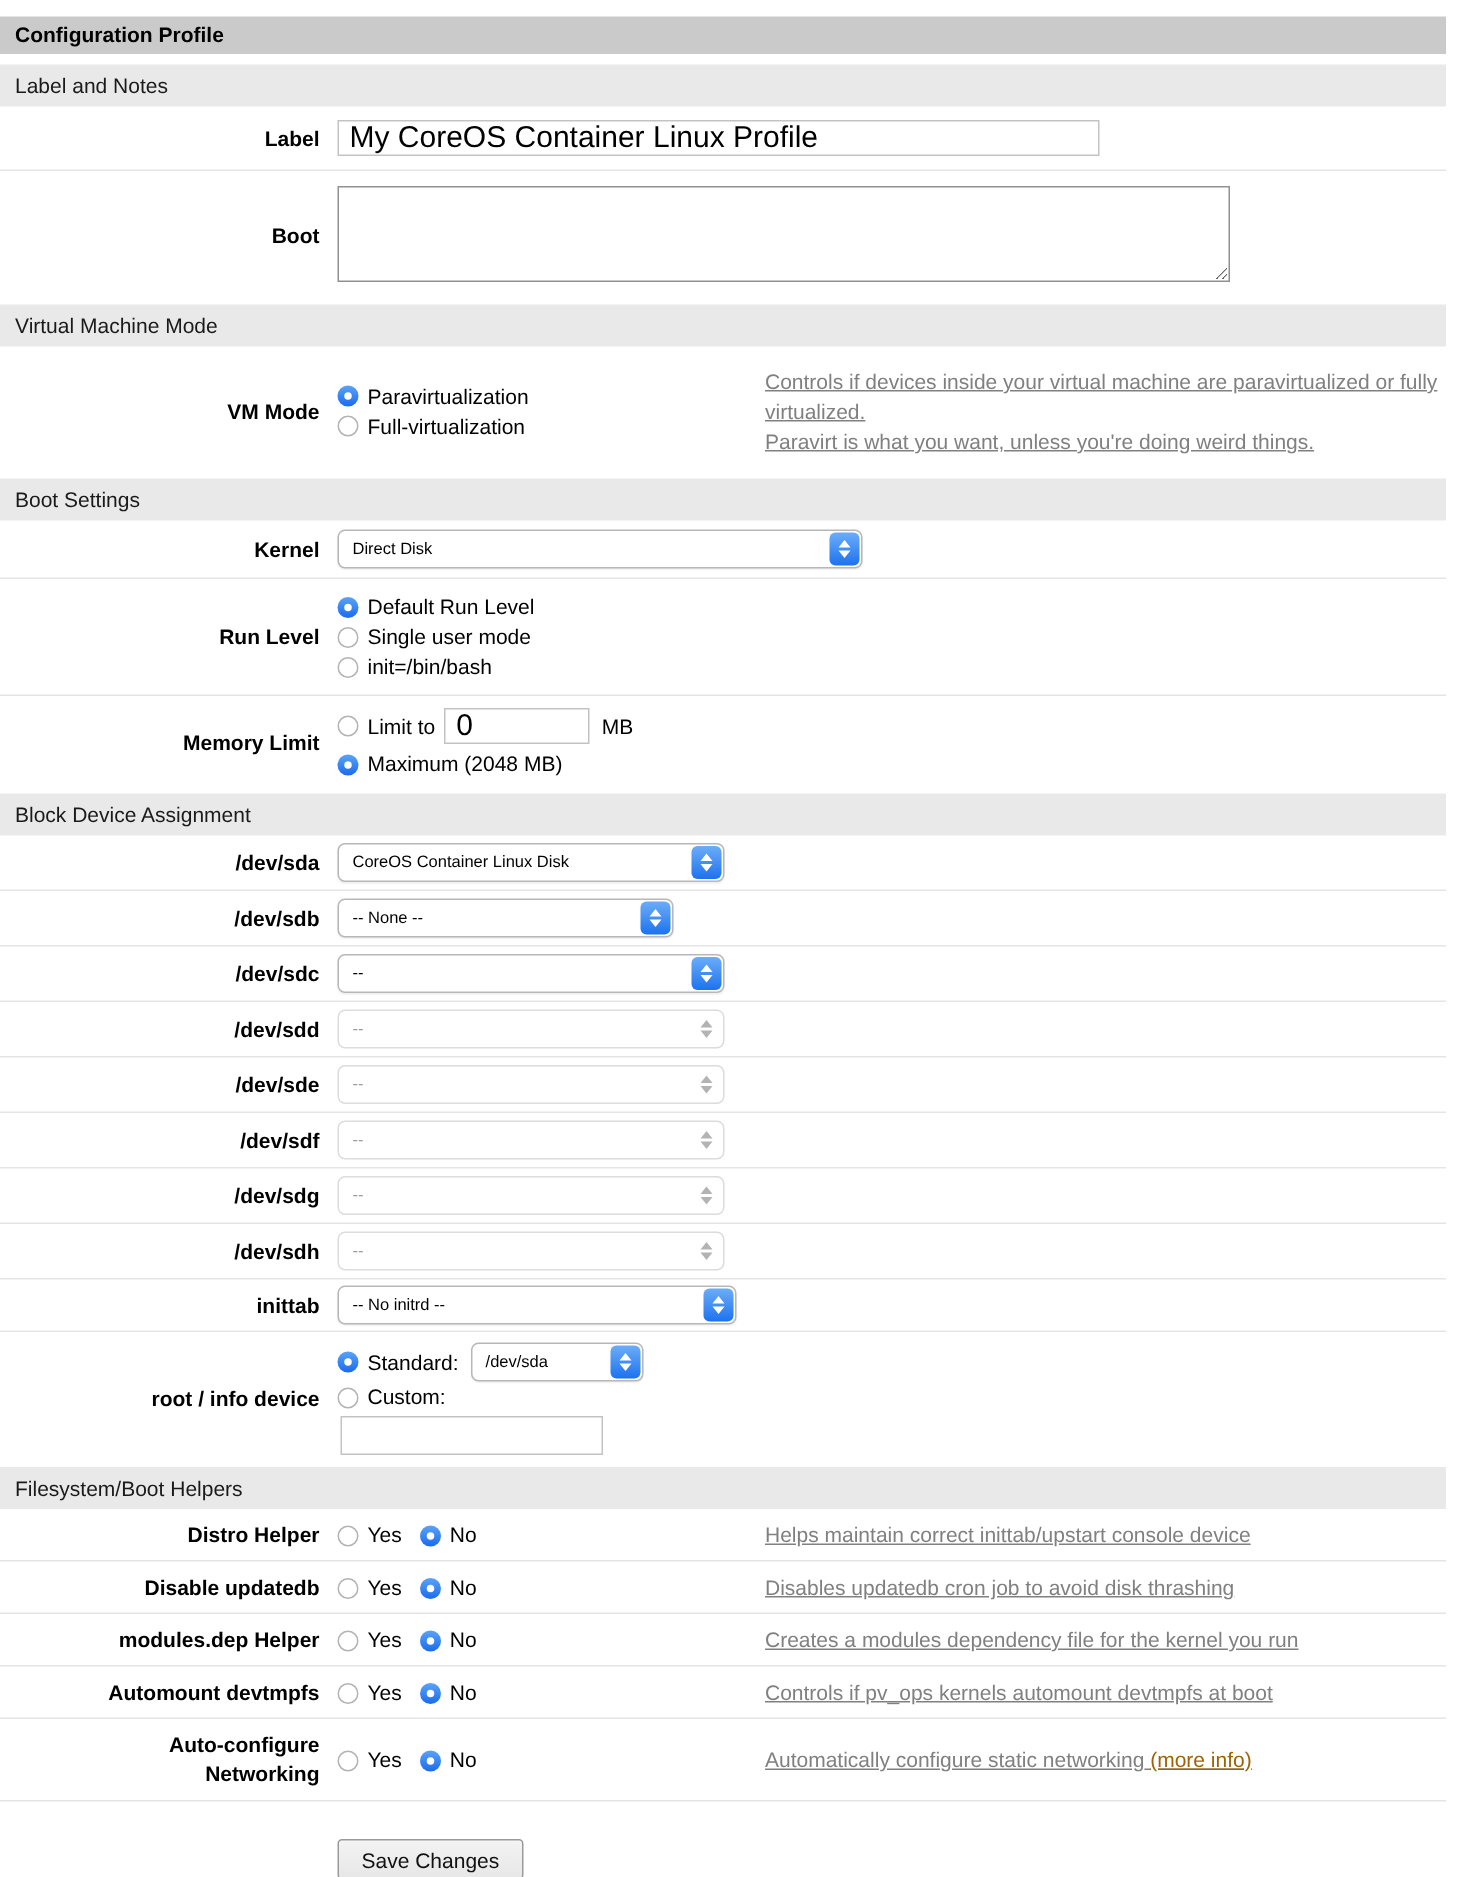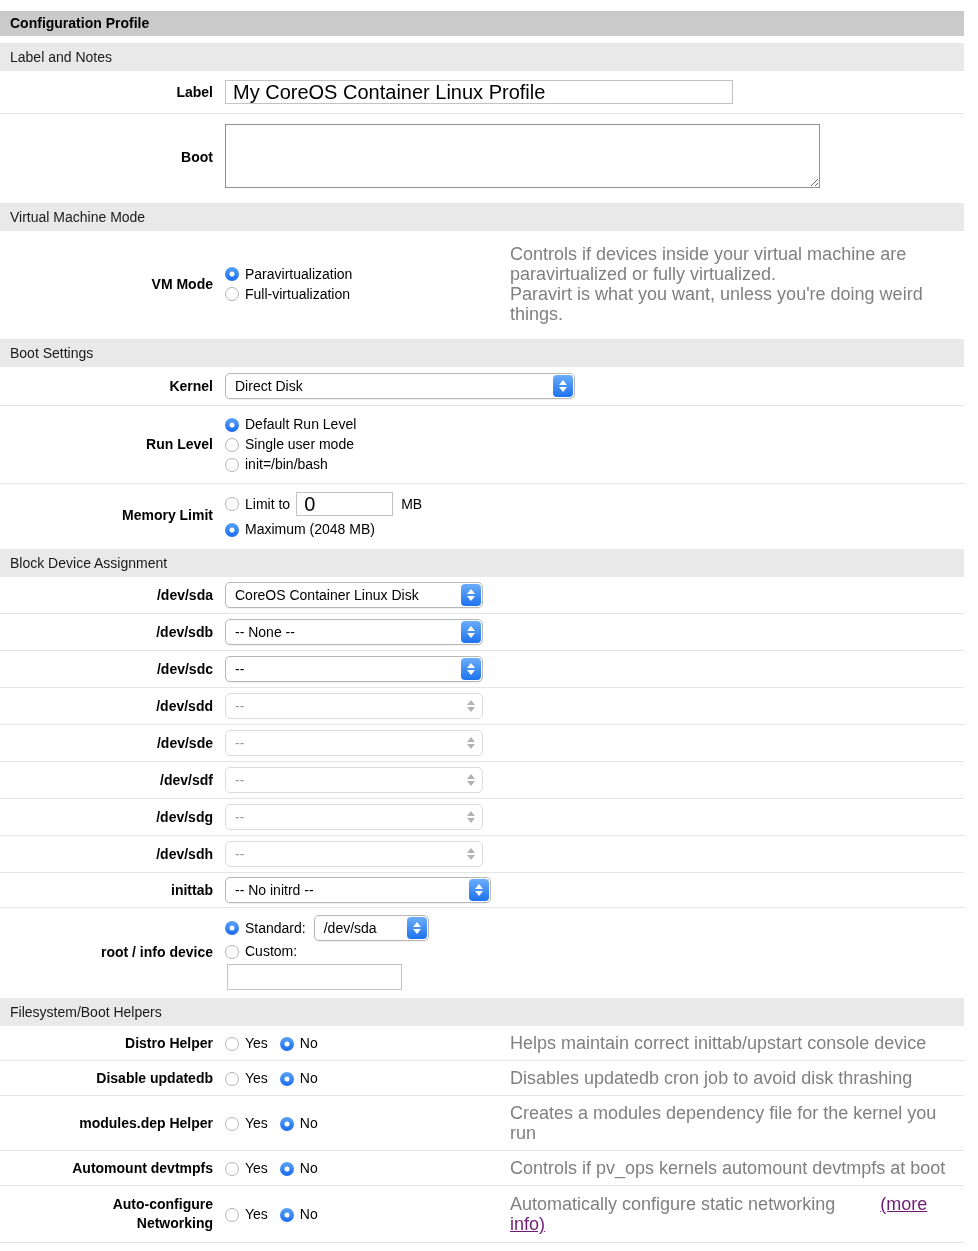--- a/index.html
+++ b/index.html
@@ -42,23 +42,24 @@
     font-size:14px;
     line-height:19px;
   }
   .cell-field {
     margin-left:12px;
     flex:0 0 285px;
     width:285px;
   }
   .cell-help {
     color:#808080;
-    font-size:18px;
+    font-size:14px;
     line-height:20px;
     flex:1 1 auto;
+    text-decoration:underline;
   }
 
   .text-input {
     font-family:"Liberation Sans","DejaVu Sans",sans-serif;
     font-size:20px;
     height:24px;
     padding:2px 7px;
     border:1px solid #c3c3c3;
     background:#fff;
     color:#000;
@@ -76,21 +77,21 @@
   
   .mselect {
     position:relative;
     display:inline-flex;
     align-items:center;
     height:26px;
     background:#fff;
     border:1px solid #b7b7b7;
     border-radius:5px;
     padding:0 30px 0 9px;
-    font-size:14px;
+    font-size:11px;
     box-shadow:0 1px 1px rgba(0,0,0,.06);
     cursor:default;
     white-space:nowrap;
     overflow:hidden;
   }
   .stepper {
     position:absolute;
     right:1px; top:1px; bottom:1px;
     width:20px;
     border-radius:4px;
@@ -139,21 +140,21 @@
   .save-btn {
     font-family:"Liberation Sans","DejaVu Sans",sans-serif;
     font-size:14px;
     color:#111;
     background:linear-gradient(#f3f3f3,#e7e7e7);
     border:1px solid #9a9a9a;
     border-radius:3px;
     padding:4px 15px;
     height:27px;
   }
-  .link { color:#701a75;margin-left:40px; }
+  .link { color:#a16207; }
 
   
   .row-label    { padding:9px 0; }
   .row-notes    { padding:10px 0; }
   .row-vmmode   { padding:13px 0; }
   .row-kernel   { padding:6px 0; }
   .row-runlevel { padding:8px 0; }
   .row-memory   { padding:7px 0; }
   .row-blockdev { padding:5px 0; }
   .row-initrd   { padding:4px 0; }
@@ -266,21 +267,21 @@
             <i class="chev-up"></i>
             <i class="chev-down"></i>
           </span>
       </div>
     </div>
   </div>
 
   <div class="form-row row-blockdev">
     <div class="cell-label">/dev/sdb</div>
     <div class="cell-field">
-      <div class="mselect" style="width:258px">
+      <div class="mselect" style="width:224px">
         <span>-- None --</span>
         <span class="stepper">
             <i class="chev-up"></i>
             <i class="chev-down"></i>
           </span>
       </div>
     </div>
   </div>
 
   <div class="form-row row-blockdev">

